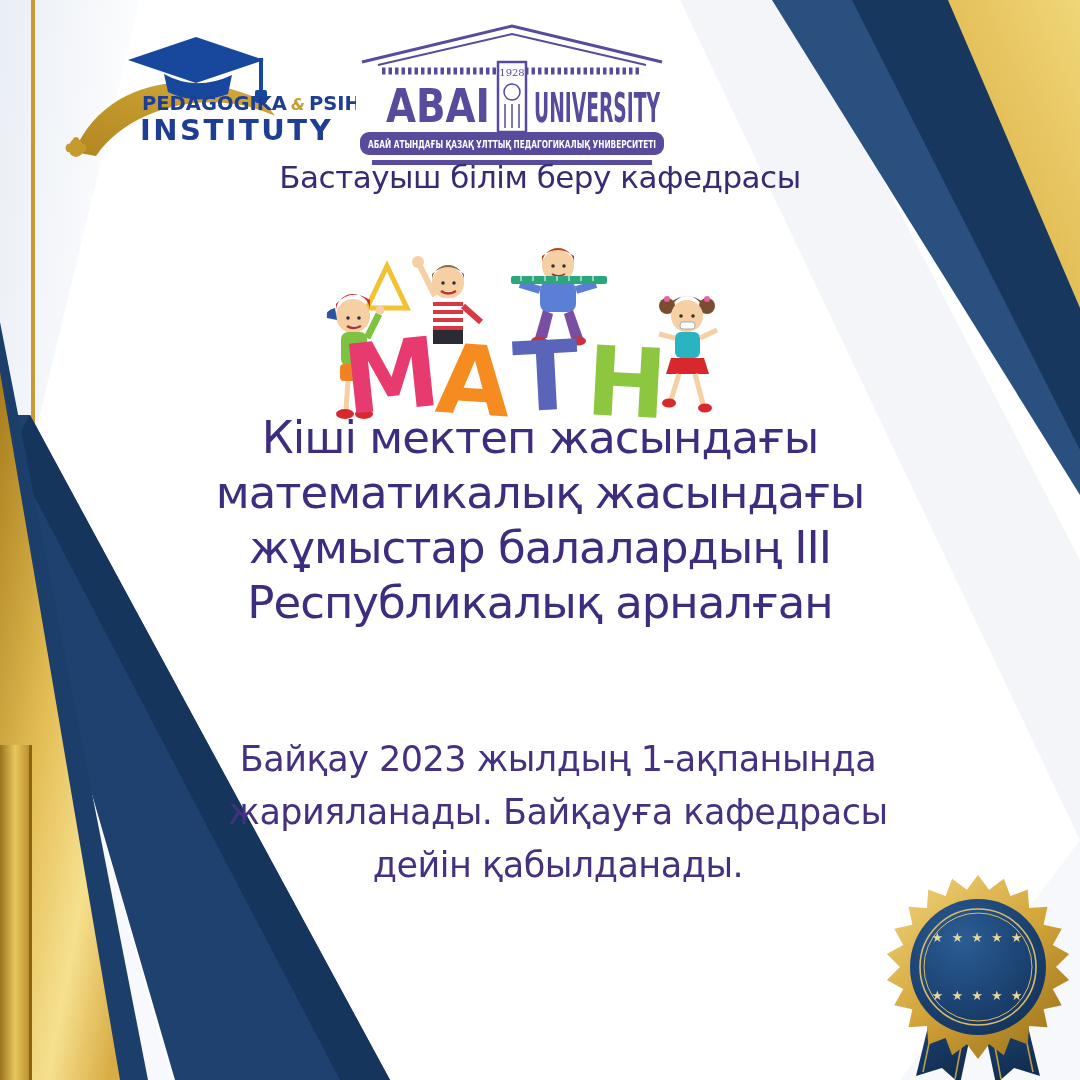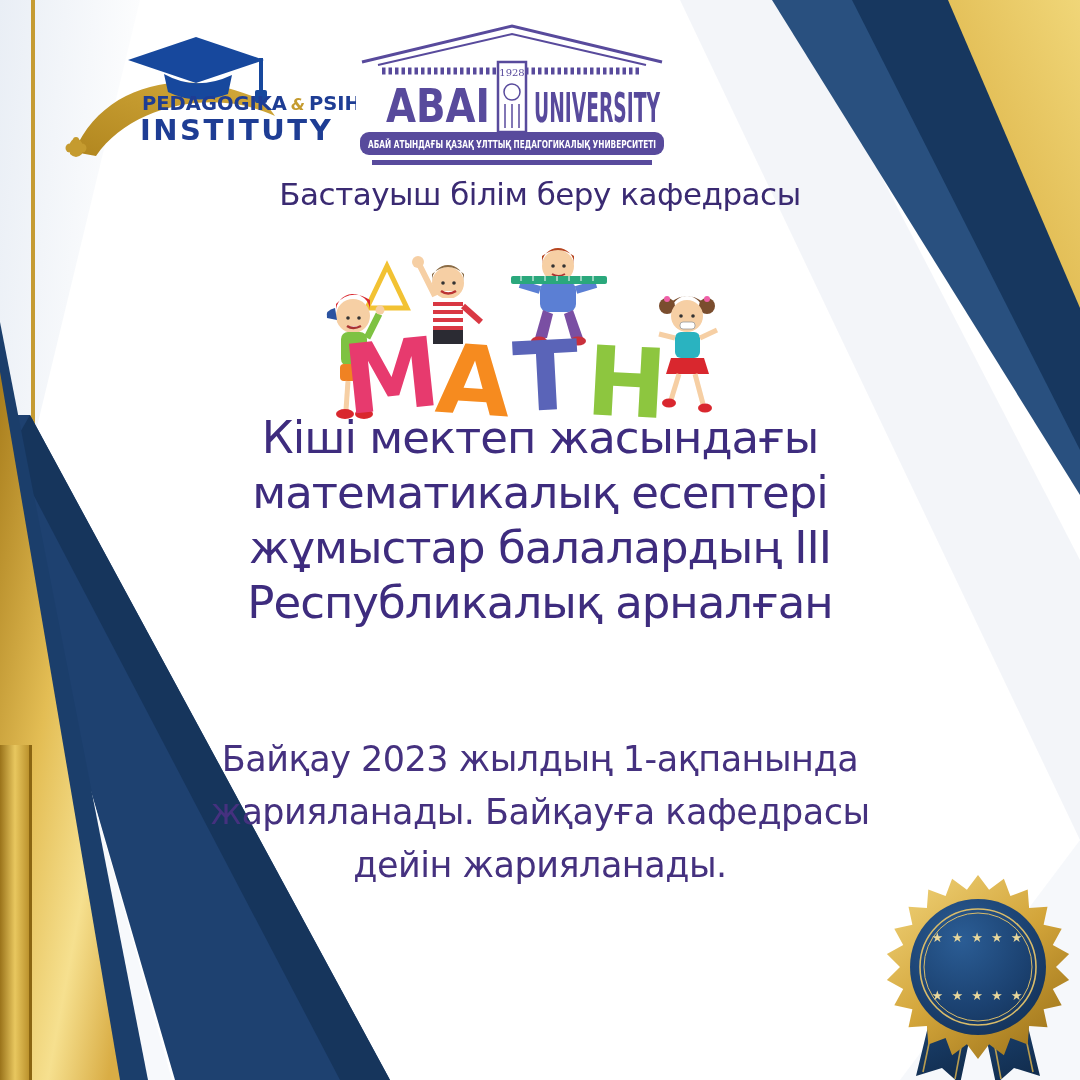--- a/index.html
+++ b/index.html
@@ -9,32 +9,32 @@
   }
   .poster *{box-sizing:border-box;}
   .bg-svg{position:absolute;inset:0;z-index:0;}
   .layer{position:absolute;z-index:2;}
 
   
   .institute-logo{left:56px;top:30px;width:300px;height:140px;}
   .abai-logo{left:352px;top:18px;width:320px;height:152px;}
 
   .department{
-    left:0;top:176px;width:100%;text-align:center;
+    left:0;top:159px;width:100%;text-align:center;
     font-size:31px;color:#3a2a72;letter-spacing:-0.5px;font-weight:500;
   }
 
   .math-art{left:315px;top:238px;width:410px;height:198px;}
 
   .title-block{
     left:40px;top:410px;width:1000px;text-align:center;
     color:#3e2c7e;font-size:45px;line-height:55px;letter-spacing:-1px;font-weight:400;
   }
   .body-block{
-    left:90px;top:733px;width:900px;text-align:center;
+    left:108px;top:733px;width:900px;text-align:center;
     color:#45317f;font-size:35px;line-height:53px;letter-spacing:-0.5px;font-weight:500;
   }
   .medal{left:876px;top:872px;width:204px;height:212px;}
 </style>
 </head>
 <body>
 
 <div class="poster">
 
   <svg class="bg-svg" width="1080" height="1080" viewBox="0 0 1080 1080" aria-hidden="true">
@@ -231,29 +231,29 @@
         <text x="28" y="172" transform="rotate(-6 70 130)" fill="#e73a6e">M</text>
         <text x="122" y="176" transform="rotate(4 155 135)" fill="#f68b1f">A</text>
         <text x="198" y="172" transform="rotate(-3 230 130)" fill="#5a64b8">T</text>
         <text x="272" y="178" transform="rotate(3 310 135)" fill="#8dc63f">H</text>
       </g>
     </svg>
   </div>
 
   <div class="layer title-block">
     <div>Кіші мектеп жасындағы</div>
-    <div>математикалық есептері</div>
+    <div>математикалық жасындағы</div>
     <div>жұмыстар балалардың III</div>
     <div>Республикалық арналған</div>
   </div>
 
   <div class="layer body-block">
     <div>Байқау 2023 жылдың 1-ақпанында</div>
     <div>жарияланады. Байқауға кафедрасы</div>
-    <div>дейін жарияланады.</div>
+    <div>дейін қабылданады.</div>
   </div>
 
   <div class="layer medal">
     <svg width="204" height="212" viewBox="0 0 204 212">
       <defs>
         <linearGradient id="ribNavy" x1="0" y1="0" x2="0.3" y2="1">
           <stop offset="0" stop-color="#1d4778"></stop>
             <stop offset="1" stop-color="#122e50"></stop>
         </linearGradient>
         <linearGradient id="burstGold" x1="0" y1="0" x2="0.8" y2="1">

